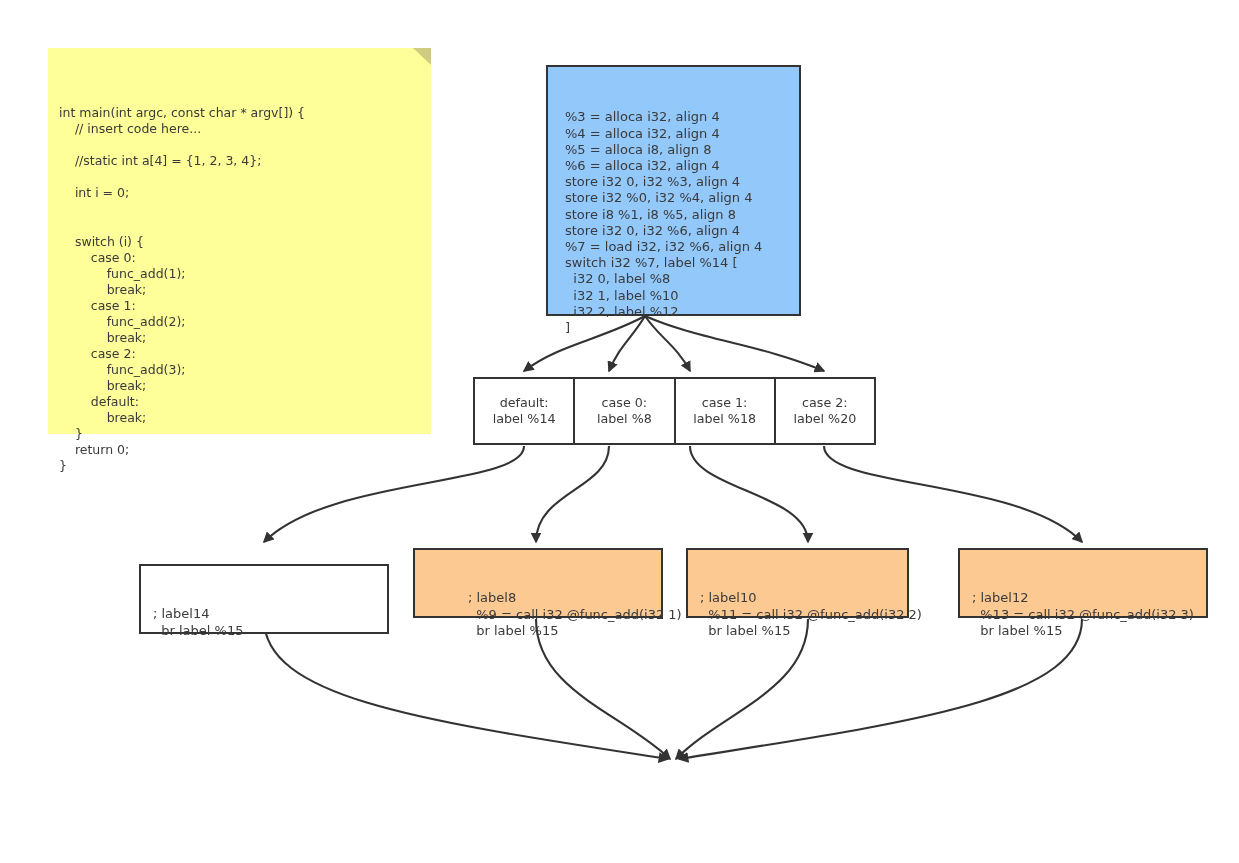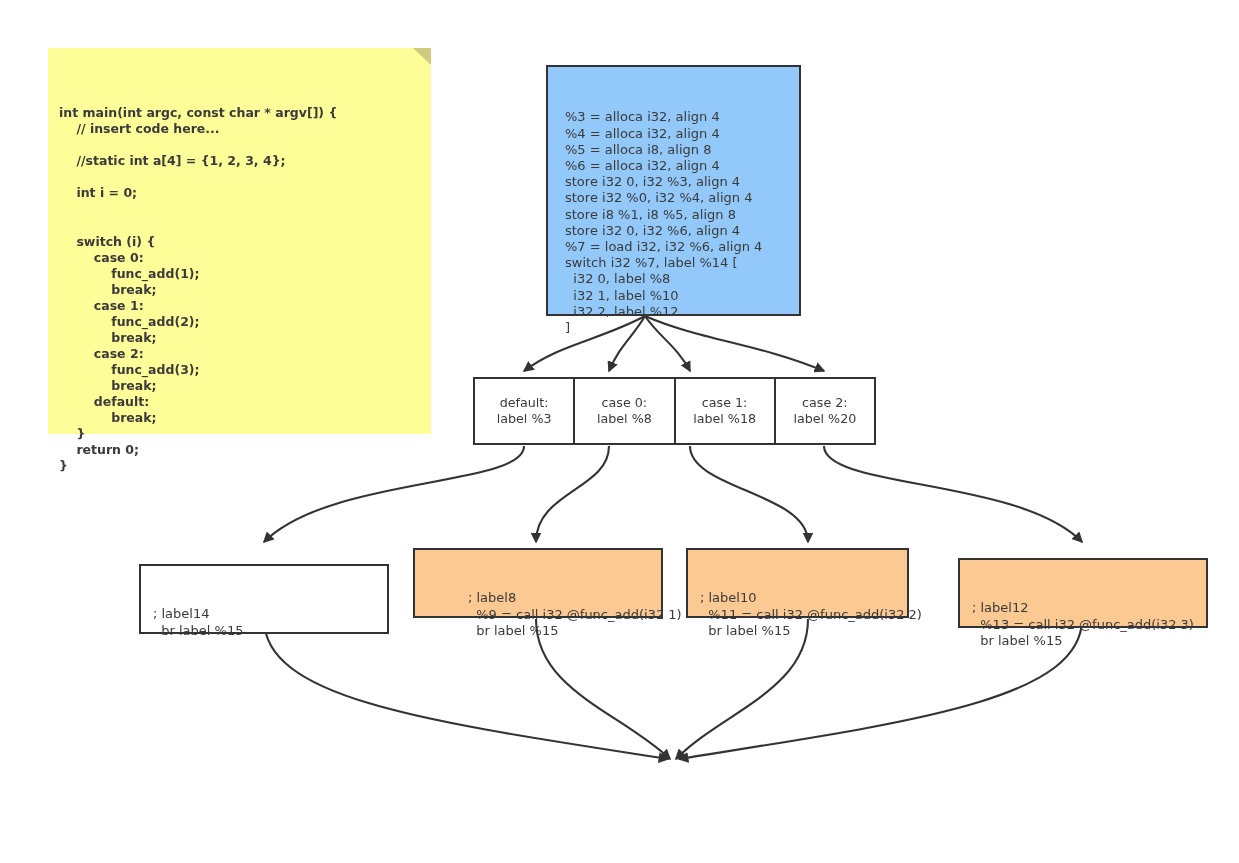--- a/index.html
+++ b/index.html
@@ -40,21 +40,20 @@
   .sticky {
     left: 48px;
     top: 48px;
     width: 383px;
     height: 386px;
     background: #ffff99;
     font-size: 12.5px;
     line-height: 16.05px;
     color: #3a3a3a;
     padding: 9px 0 0 11px;
-    font-weight: bold;
   }
   .sticky .fold {
     position: absolute;
     right: 0;
     top: 0;
     width: 0;
     height: 0;
     border-left: 18px solid transparent;
     border-top: 17px solid #cfcb80;
   }
@@ -107,21 +106,21 @@
     justify-content: center;
     font-size: 12.7px;
     line-height: 16.4px;
     color: #3a3a3a;
   }
   .case-cell:last-child { border-right: none; }
 
   .bb-label14 { left: 139px; top: 548px; width: 250px; height: 70px; background: #ffffff; margin-top: 16px; }
   .bb-label8  { left: 413px; top: 548px; width: 250px; height: 70px; background: #fdc993; padding-left: 41px; }
   .bb-label10 { left: 686px; top: 548px; width: 223px; height: 70px; background: #fdc993; }
-  .bb-label12 { left: 958px; top: 548px; width: 250px; height: 70px; background: #fdc993; margin-top: 10px; }
+  .bb-label12 { left: 958px; top: 548px; width: 250px; height: 70px; background: #fdc993; }
 
   .bb-label15 {
     left: 611px;
     top: 765px;
     width: 124px;
     height: 65px;
     background: #ffff99;
   }
 </style>
 </head>
@@ -203,21 +202,21 @@
 switch i32 %7, label %14 [
   i32 0, label %8
   i32 1, label %10
   i32 2, label %12
 ]</div>
   </div>
 
   <div class="case-row">
     <div class="case-cell">
       <span>default:</span>
-      <span>label %3</span>
+      <span>label %14</span>
     </div>
     <div class="case-cell">
       <span>case 0:</span>
       <span>label %8</span>
     </div>
     <div class="case-cell">
       <span>case 1:</span>
       <span>label %18</span>
     </div>
     <div class="case-cell">

